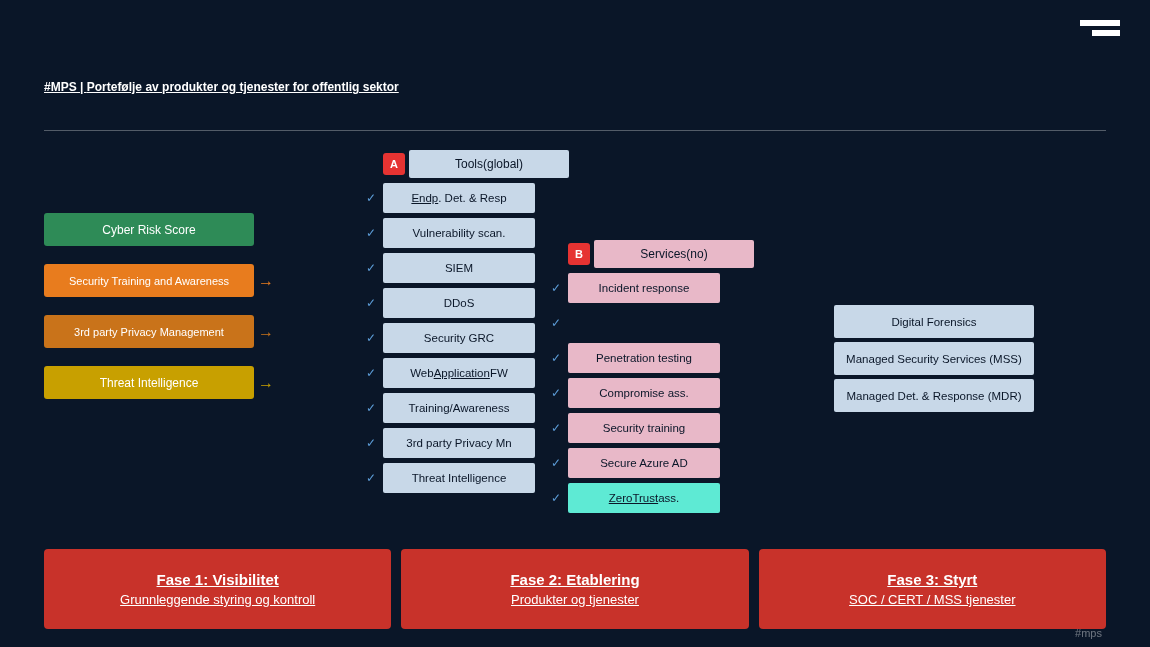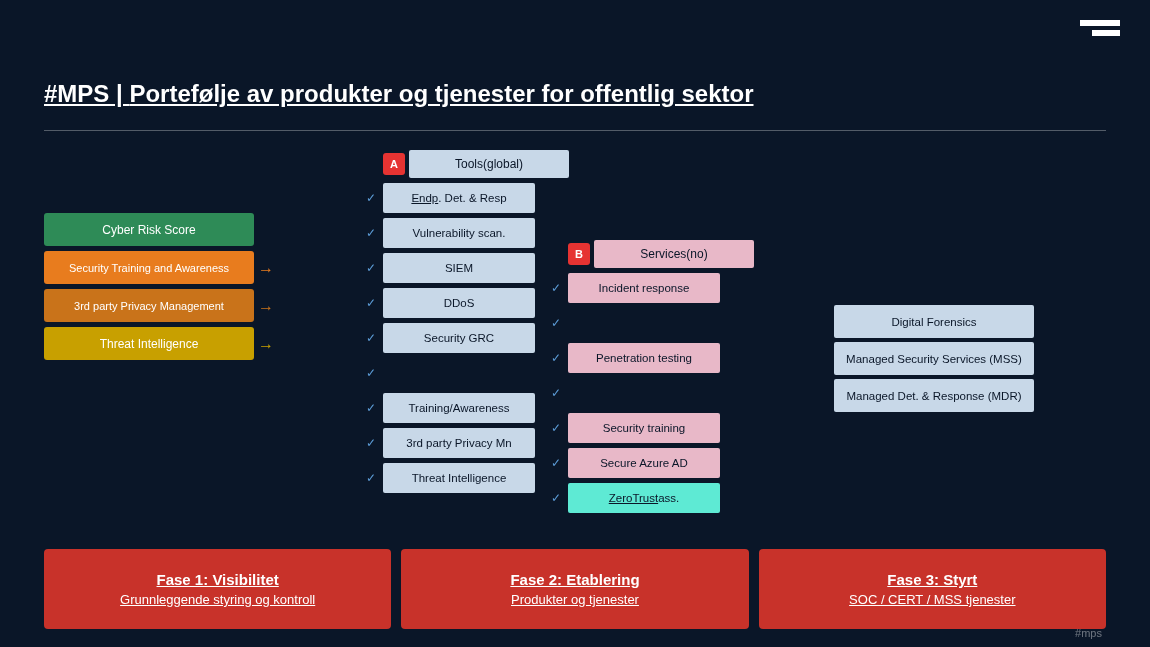--- a/index.html
+++ b/index.html
@@ -25,21 +25,21 @@
       height: 6px;
       background: #fff;
     }
     .logo-bar:nth-child(1) { width: 40px; }
     .logo-bar:nth-child(2) { width: 28px; align-self: flex-end; }
 
     .title {
       position: absolute;
       top: 80px;
       left: 44px;
-      font-size: 24px;
+      font-size: 12px;
       font-weight: 400;
       color: #fff;
     }
     .title span {
       text-decoration: underline;
       font-weight: 700;
     }
 
     .divider {
       position: absolute;
@@ -248,21 +248,21 @@
 </div>
 
 <div class="title">
   <span>#MPS | </span><span style="text-decoration:underline;font-weight:700">Portefølje av produkter og tjenester for offentlig sektor</span>
 </div>
 
 <div class="divider"></div>
 
 <div class="main-content">
 
-  <div style="position:absolute; left:0; top:63px; display:flex; flex-direction:column; gap:3px;">
+  <div style="position:absolute; left:0; top:63px; display:flex; flex-direction:column; gap:16px;">
     <div class="left-label label-green" style="position:relative;">
       <span>Cyber Risk Score</span>
     </div>
     <div class="left-label label-orange" style="position:relative; font-size:11px;">
       <span>Security Training and Awareness</span>
       <span style="position:absolute;right:-20px;color:#e87c1e;font-size:16px;">→</span>
     </div>
     <div class="left-label label-dark-orange" style="position:relative; font-size:11px;">
       <span>3rd party Privacy Management</span>
       <span style="position:absolute;right:-20px;color:#c9731a;font-size:16px;">→</span>
@@ -295,20 +295,21 @@
     <div class="table-row">
       <div class="check-cell">✓</div>
       <div class="tool-cell">DDoS</div>
     </div>
     <div class="table-row">
       <div class="check-cell">✓</div>
       <div class="tool-cell">Security GRC</div>
     </div>
     <div class="table-row">
       <div class="check-cell">✓</div>
+      <div class="tool-cell">Web <u>Application</u> FW</div>
     </div>
     <div class="table-row">
       <div class="check-cell">✓</div>
       <div class="tool-cell">Training/Awareness</div>
     </div>
     <div class="table-row">
       <div class="check-cell">✓</div>
       <div class="tool-cell">3rd party Privacy Mn</div>
     </div>
     <div class="table-row">
@@ -330,20 +331,21 @@
     </div>
     <div class="table-row">
       <div class="check-cell">✓</div>
     </div>
     <div class="table-row">
       <div class="check-cell">✓</div>
       <div class="service-cell">Penetration testing</div>
     </div>
     <div class="table-row">
       <div class="check-cell">✓</div>
+      <div class="service-cell">Compromise ass.</div>
     </div>
     <div class="table-row">
       <div class="check-cell">✓</div>
       <div class="service-cell">Security training</div>
     </div>
     <div class="table-row">
       <div class="check-cell">✓</div>
       <div class="service-cell">Secure Azure AD</div>
     </div>
     <div class="table-row">

